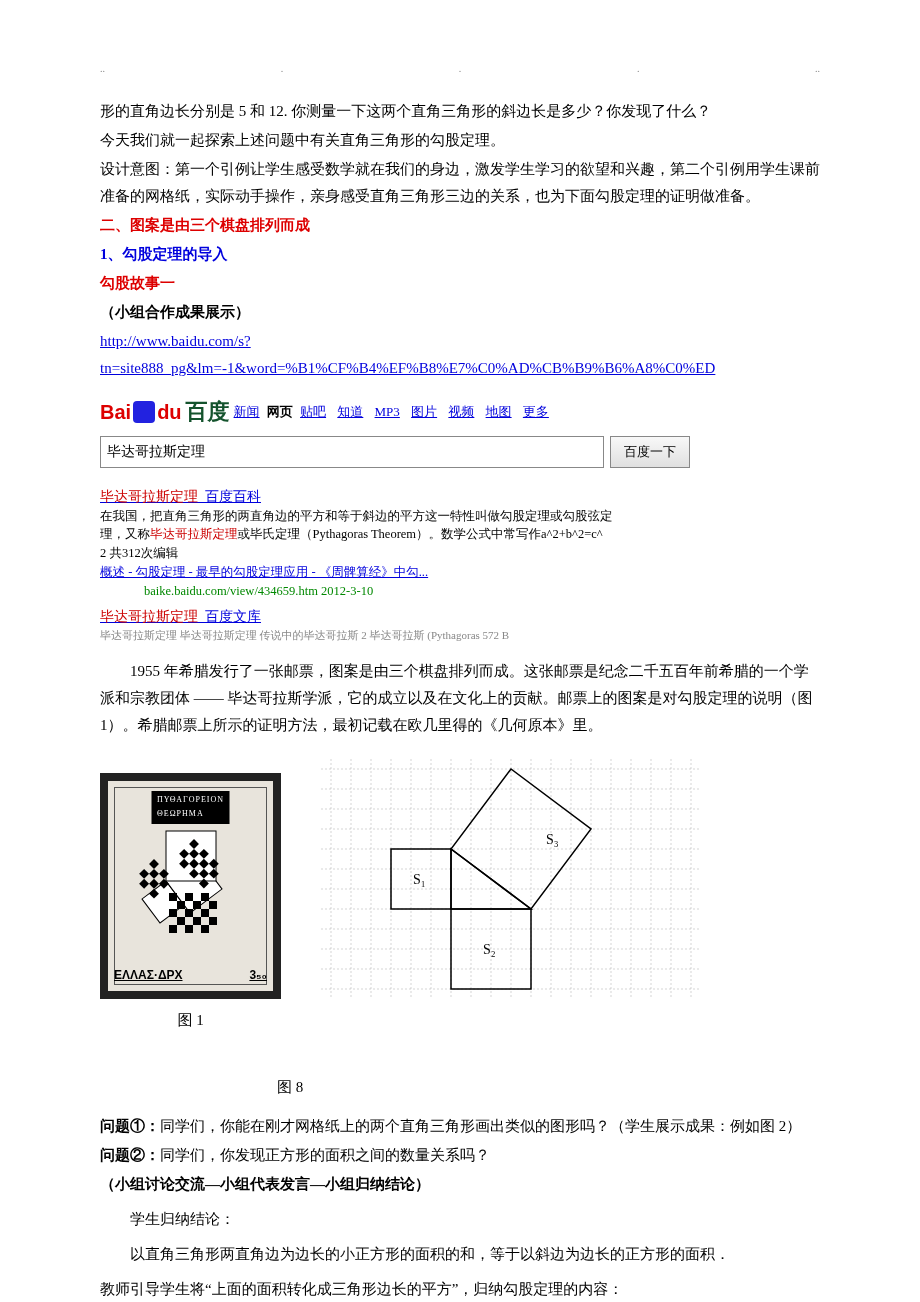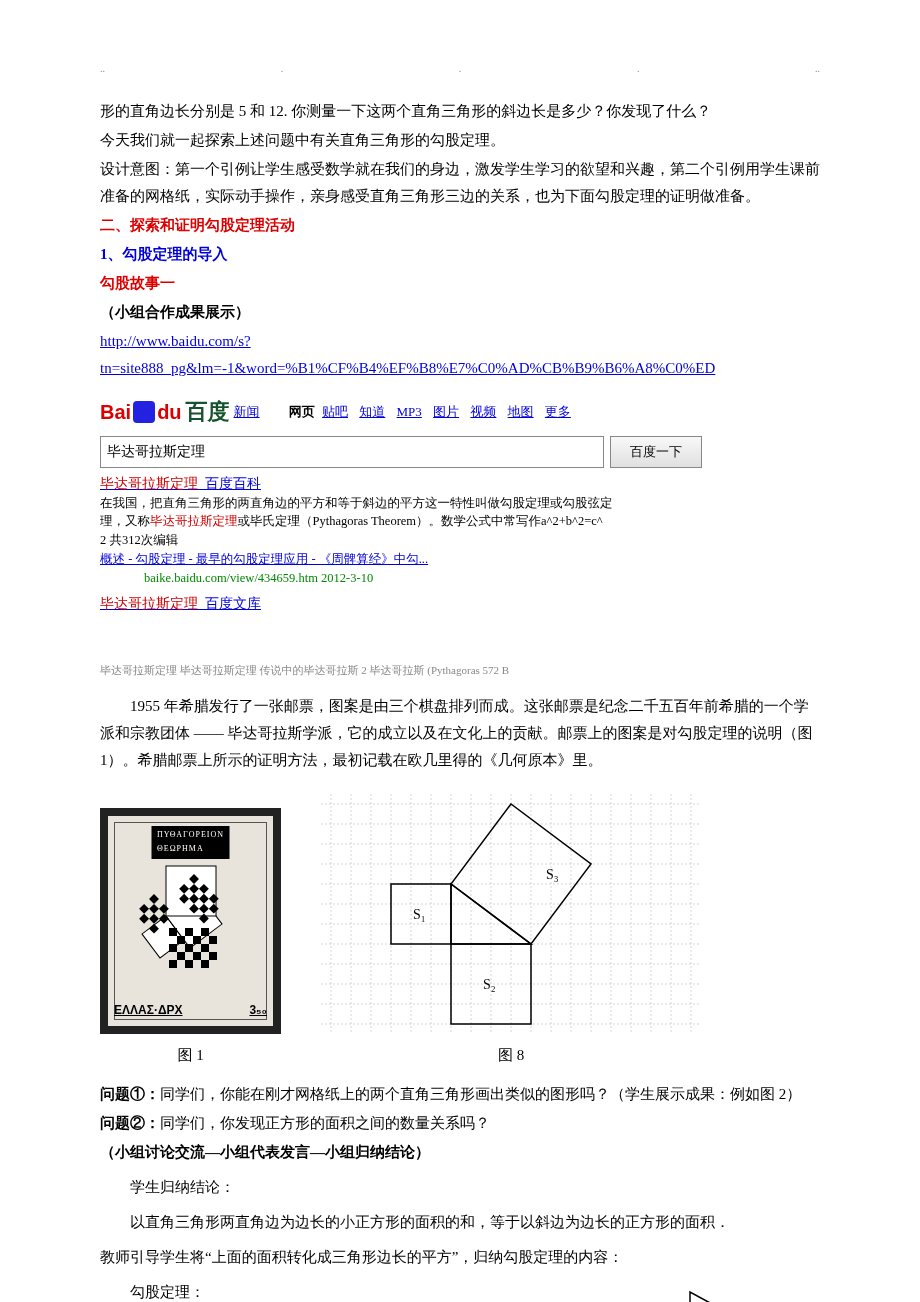--- a/index.html
+++ b/index.html
@@ -22,37 +22,37 @@
   .baidu-block { margin: 10px 0 14px 0; }
   .baidu-top { display:flex; align-items:center; margin-bottom:4px; }
   .baidu-logo { display:flex; align-items:center; font-weight:bold; }
   .baidu-logo .bai { color:#d00; font-size:20px; font-family:Arial,sans-serif; }
   .baidu-logo .paw { width:22px; height:22px; position:relative; margin:0 2px; }
   .baidu-logo .paw::before { content:""; position:absolute; width:22px; height:22px; background:#2222e0; border-radius:4px; }
   .baidu-logo .du { color:#d00; font-size:20px; font-family:Arial,sans-serif; }
   .baidu-logo .hanzi { color:#14532d; font-size:22px; margin-left:4px; }
   .baidu-nav { font-size:13px; }
   .baidu-nav a { color:#00d; text-decoration:underline; margin:0 4px; }
-  .baidu-nav .active { color:#000; font-weight:bold; text-decoration:none;margin-left:22px; }
+  .baidu-nav .active { color:#000; font-weight:bold; text-decoration:none; }
   .search-row { display:flex; gap:6px; align-items:stretch; }
   .search-box { flex:0 0 490px; height:26px; border:1px solid #888; padding:2px 6px; font-size:14px; font-family:inherit; }
-  .search-btn { width:92px; height:32px; background:linear-gradient(#f8f8f8,#e0e0e0); border:1px solid #888; font-size:13px; cursor:pointer; }
-  .result-block { margin-top:5px; font-size:12.5px; line-height:1.5; }
+  .search-btn { width:80px; height:32px; background:linear-gradient(#f8f8f8,#e0e0e0); border:1px solid #888; font-size:13px; cursor:pointer; }
+  .result-block { margin-top:18px; font-size:12.5px; line-height:1.5; }
   .result-title { color:#00d; text-decoration:underline; font-size:14px; }
   .result-em { color:#c00; }
   .result-green { color:#080;padding-left:44px; }
   .result-gray { color:#888; }
   .figure-row { display:flex; gap:40px; margin:20px 0 8px 0; align-items:flex-end; }
   .stamp { width:165px; height:210px; border:8px solid #222; position:relative; background:#e8e4dc; }
   .stamp-inner { position:absolute; inset:6px; border:1px solid #555; }
   .stamp-title { position:absolute; top:10px; left:50%; transform:translateX(-50%); font-size:8px; background:#000; color:#fff; padding:2px 6px; letter-spacing:1px; }
   .stamp-checker { position:absolute; top:40px; left:50%; transform:translateX(-50%); width:110px; height:120px; }
   .stamp-bottom { position:absolute; bottom:4px; left:6px; right:6px; font-family:Arial,sans-serif; font-size:12px; font-weight:bold; color:#000; display:flex; justify-content:space-between;text-decoration:underline; }
   .diagram { width:380px; height:240px; position:relative; }
-  .caption-row { display:flex; gap:40px; margin:4px 0 12px 0; }
+  .caption-row { display:flex; gap:40px; margin:4px 0 12px 0;flex-direction:column; }
   .caption { text-align:center; }
   .caption1 { width:181px; }
   .caption2 { width:380px; }
   .bold { font-weight:bold; }
   .tri-figure { float:right; width:150px; height:95px; margin:4px 0 4px 20px; position:relative; }
   .italic { font-style:italic; font-family:"Times New Roman",serif; }
   svg { display:block; }
 </style>
 </head>
 <body>
@@ -62,21 +62,21 @@
     <span>.</span>
     <span>.</span>
     <span>.</span>
     <span>..</span>
 </div>
 
 <p class="para">形的直角边长分别是 5 和 12. 你测量一下这两个直角三角形的斜边长是多少？你发现了什么？</p>
 <p class="para">今天我们就一起探索上述问题中有关直角三角形的勾股定理。</p>
 <p class="para">设计意图：第一个引例让学生感受数学就在我们的身边，激发学生学习的欲望和兴趣，第二个引例用学生课前准备的网格纸，实际动手操作，亲身感受直角三角形三边的关系，也为下面勾股定理的证明做准备。</p>
 
-<p class="para red">二、探索和证明勾股定理活动</p>
+<p class="para red">二、图案是由三个棋盘排列而成</p>
 <p class="para blue">1、勾股定理的导入</p>
 <p class="para red">勾股故事一</p>
 <p class="para bold">（小组合作成果展示）</p>
 <p class="para"><a class="link">http://www.baidu.com/s?tn=site888_pg&amp;lm=-1&amp;word=%B1%CF%B4%EF%B8%E7%C0%AD%CB%B9%B6%A8%C0%ED</a></p>
 
 <div class="baidu-block">
   <div class="baidu-top">
     <div class="baidu-logo">
       <span class="bai">Bai</span>
       <span class="paw"></span>
@@ -102,21 +102,21 @@
   <div class="result-block">
     <div><a class="result-title"><span class="result-em">毕达哥拉斯定理</span><span>_百度百科</span></a></div>
     <div>在我国，把直角三角形的两直角边的平方和等于斜边的平方这一特性叫做勾股定理或勾股弦定</div>
     <div><span>理，又称</span><span class="result-em">毕达哥拉斯定理</span><span>或毕氏定理（Pythagoras Theorem）。数学公式中常写作a^2+b^2=c^</span></div>
     <div>2 共312次编辑</div>
     <div><a class="link">概述 - 勾股定理 - 最早的勾股定理应用 - 《周髀算经》中勾...</a></div>
     <div class="result-green">baike.baidu.com/view/434659.htm 2012-3-10</div>
   </div>
   <div class="result-block" style="margin-top:6px;">
     <div><a class="result-title"><span class="result-em">毕达哥拉斯定理</span><span>_百度文库</span></a></div>
-    <div class="result-gray" style="font-size:11px;margin-top:48px;">毕达哥拉斯定理  毕达哥拉斯定理  传说中的毕达哥拉斯 2 毕达哥拉斯 (Pythagoras 572 B</div>
+    <div class="result-gray" style="font-size:11px;">毕达哥拉斯定理  毕达哥拉斯定理  传说中的毕达哥拉斯 2 毕达哥拉斯 (Pythagoras 572 B</div>
   </div>
 </div>
 
 <p class="para-indent">1955 年希腊发行了一张邮票，图案是由三个棋盘排列而成。这张邮票是纪念二千五百年前希腊的一个学派和宗教团体 —— 毕达哥拉斯学派，它的成立以及在文化上的贡献。邮票上的图案是对勾股定理的说明（图 1）。希腊邮票上所示的证明方法，最初记载在欧几里得的《几何原本》里。</p>
 
 <div class="figure-row">
   <div>
     <div class="stamp">
       <div class="stamp-inner"></div>
       <div class="stamp-title"><span>ΠΥΘΑΓΟΡΕΙΟΝ</span><br><span>ΘΕΩΡΗΜΑ</span></div>

